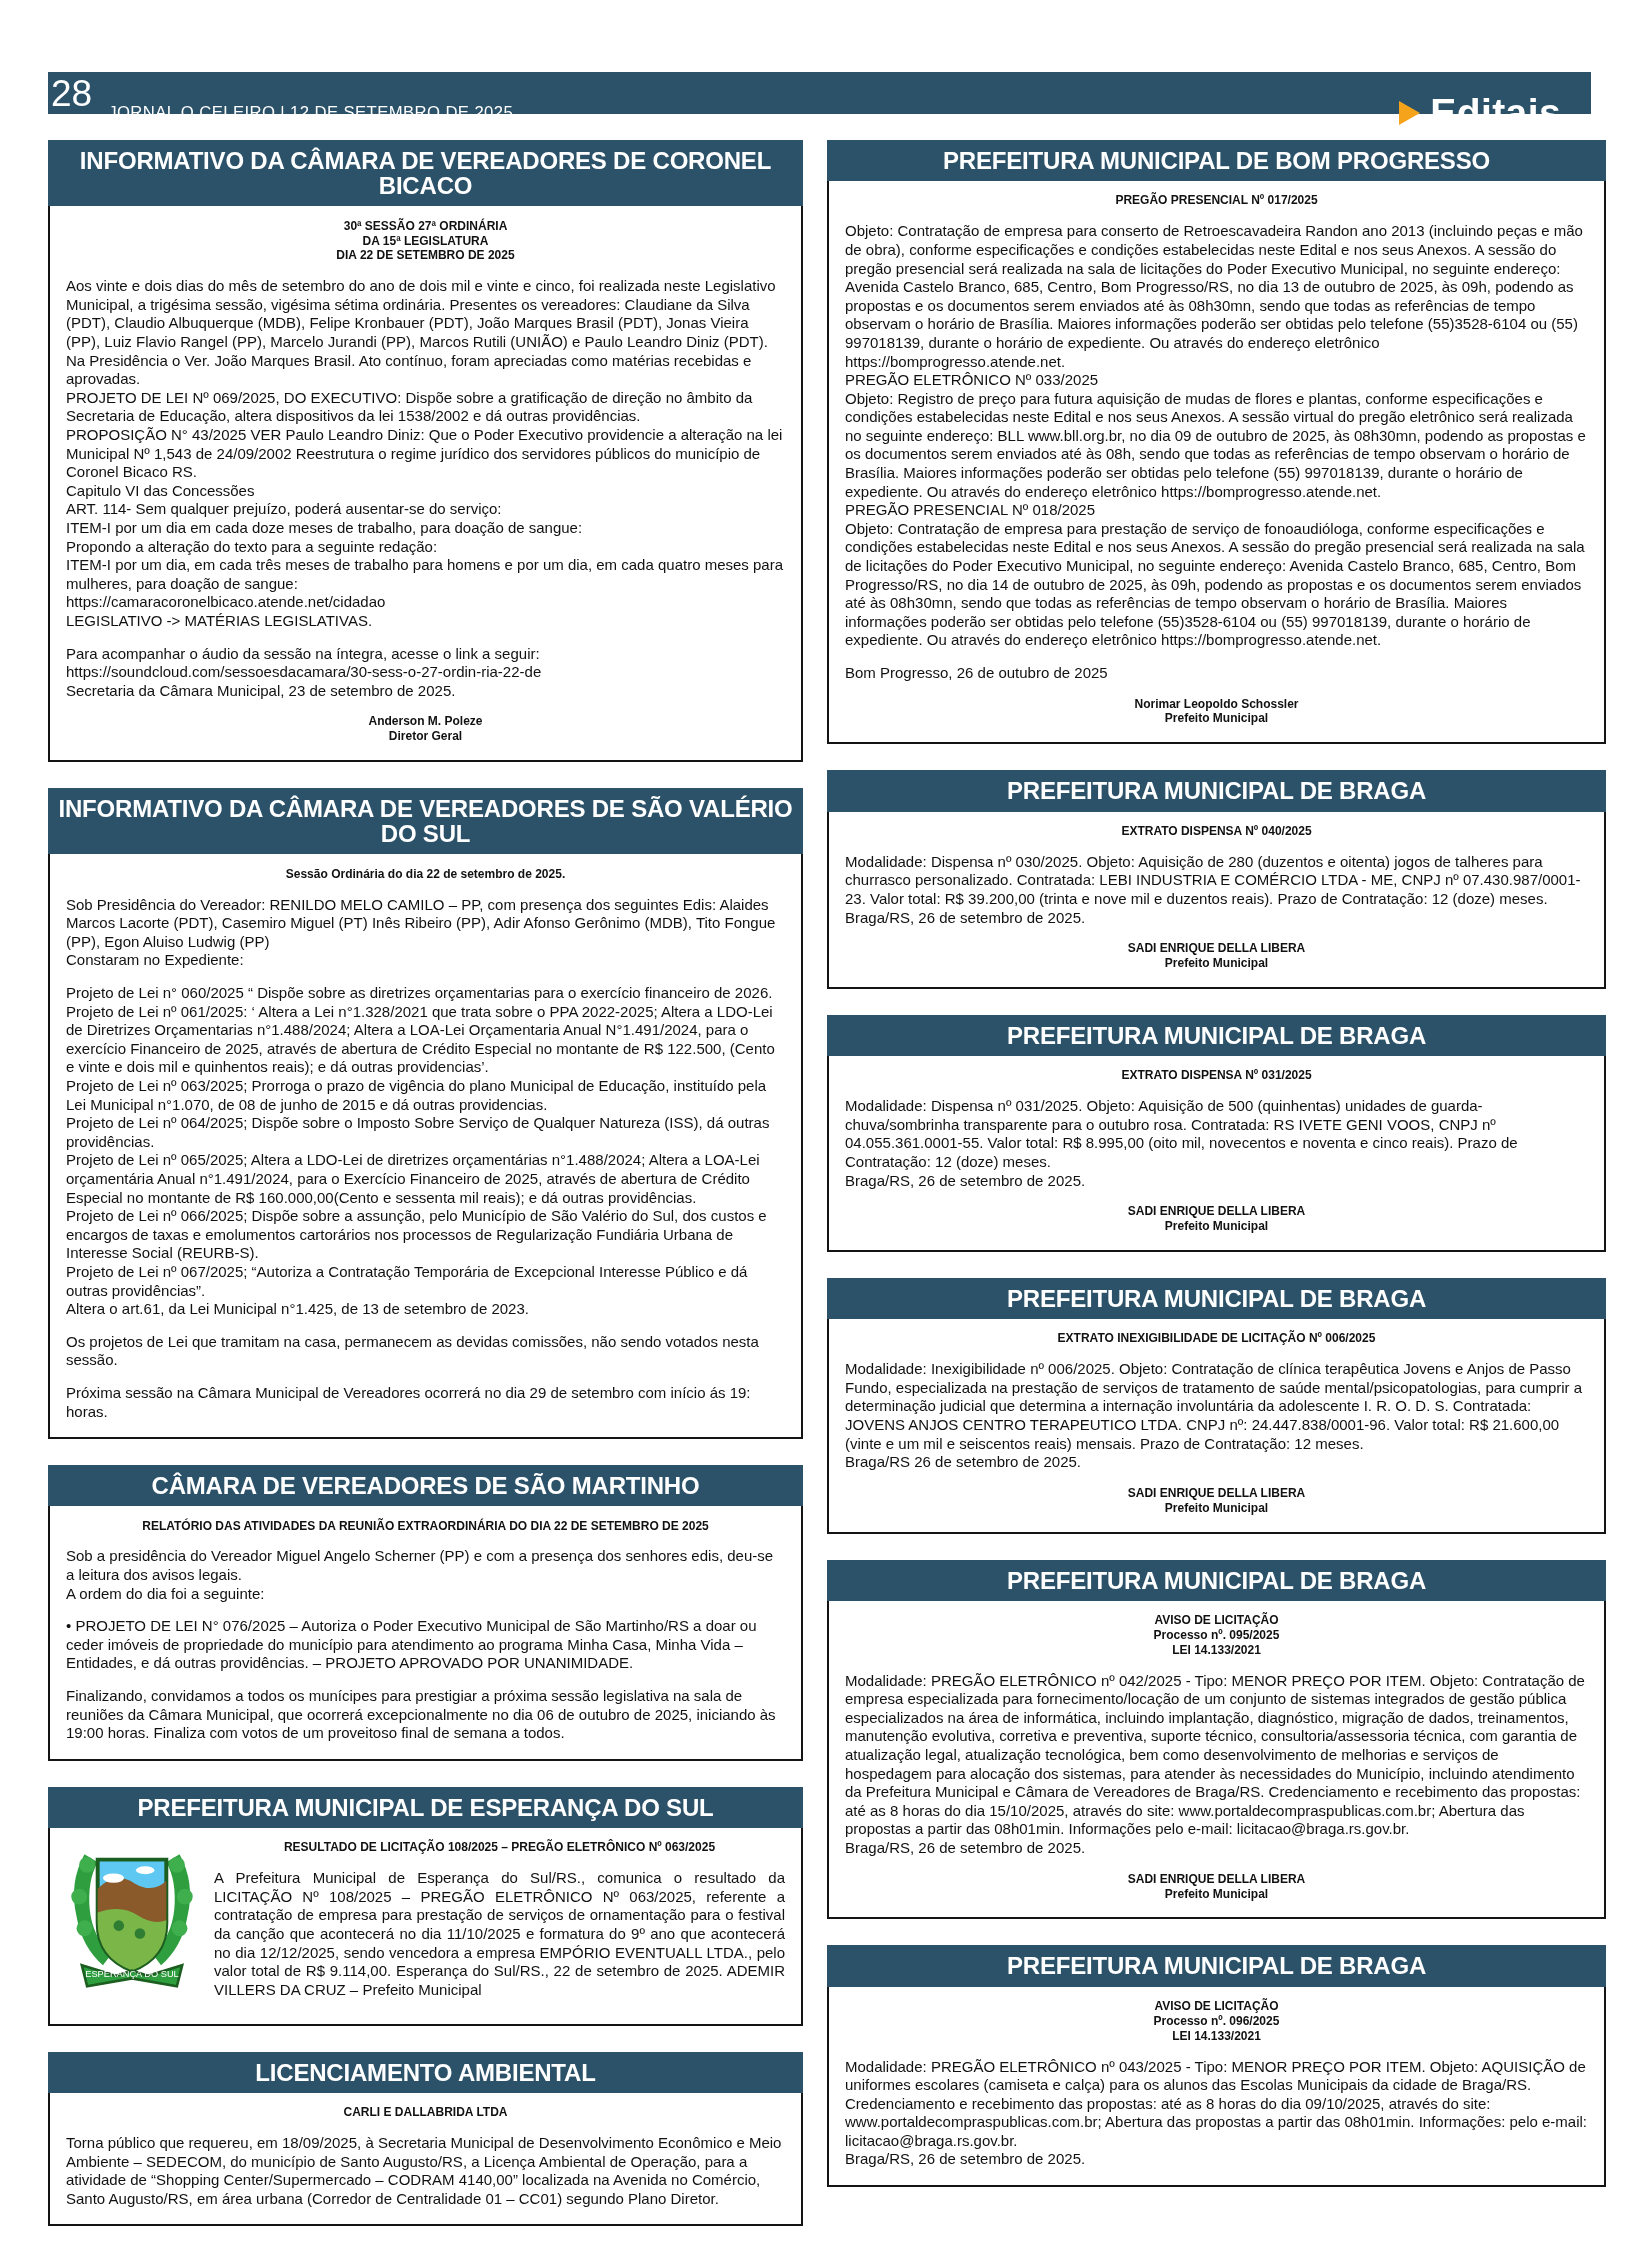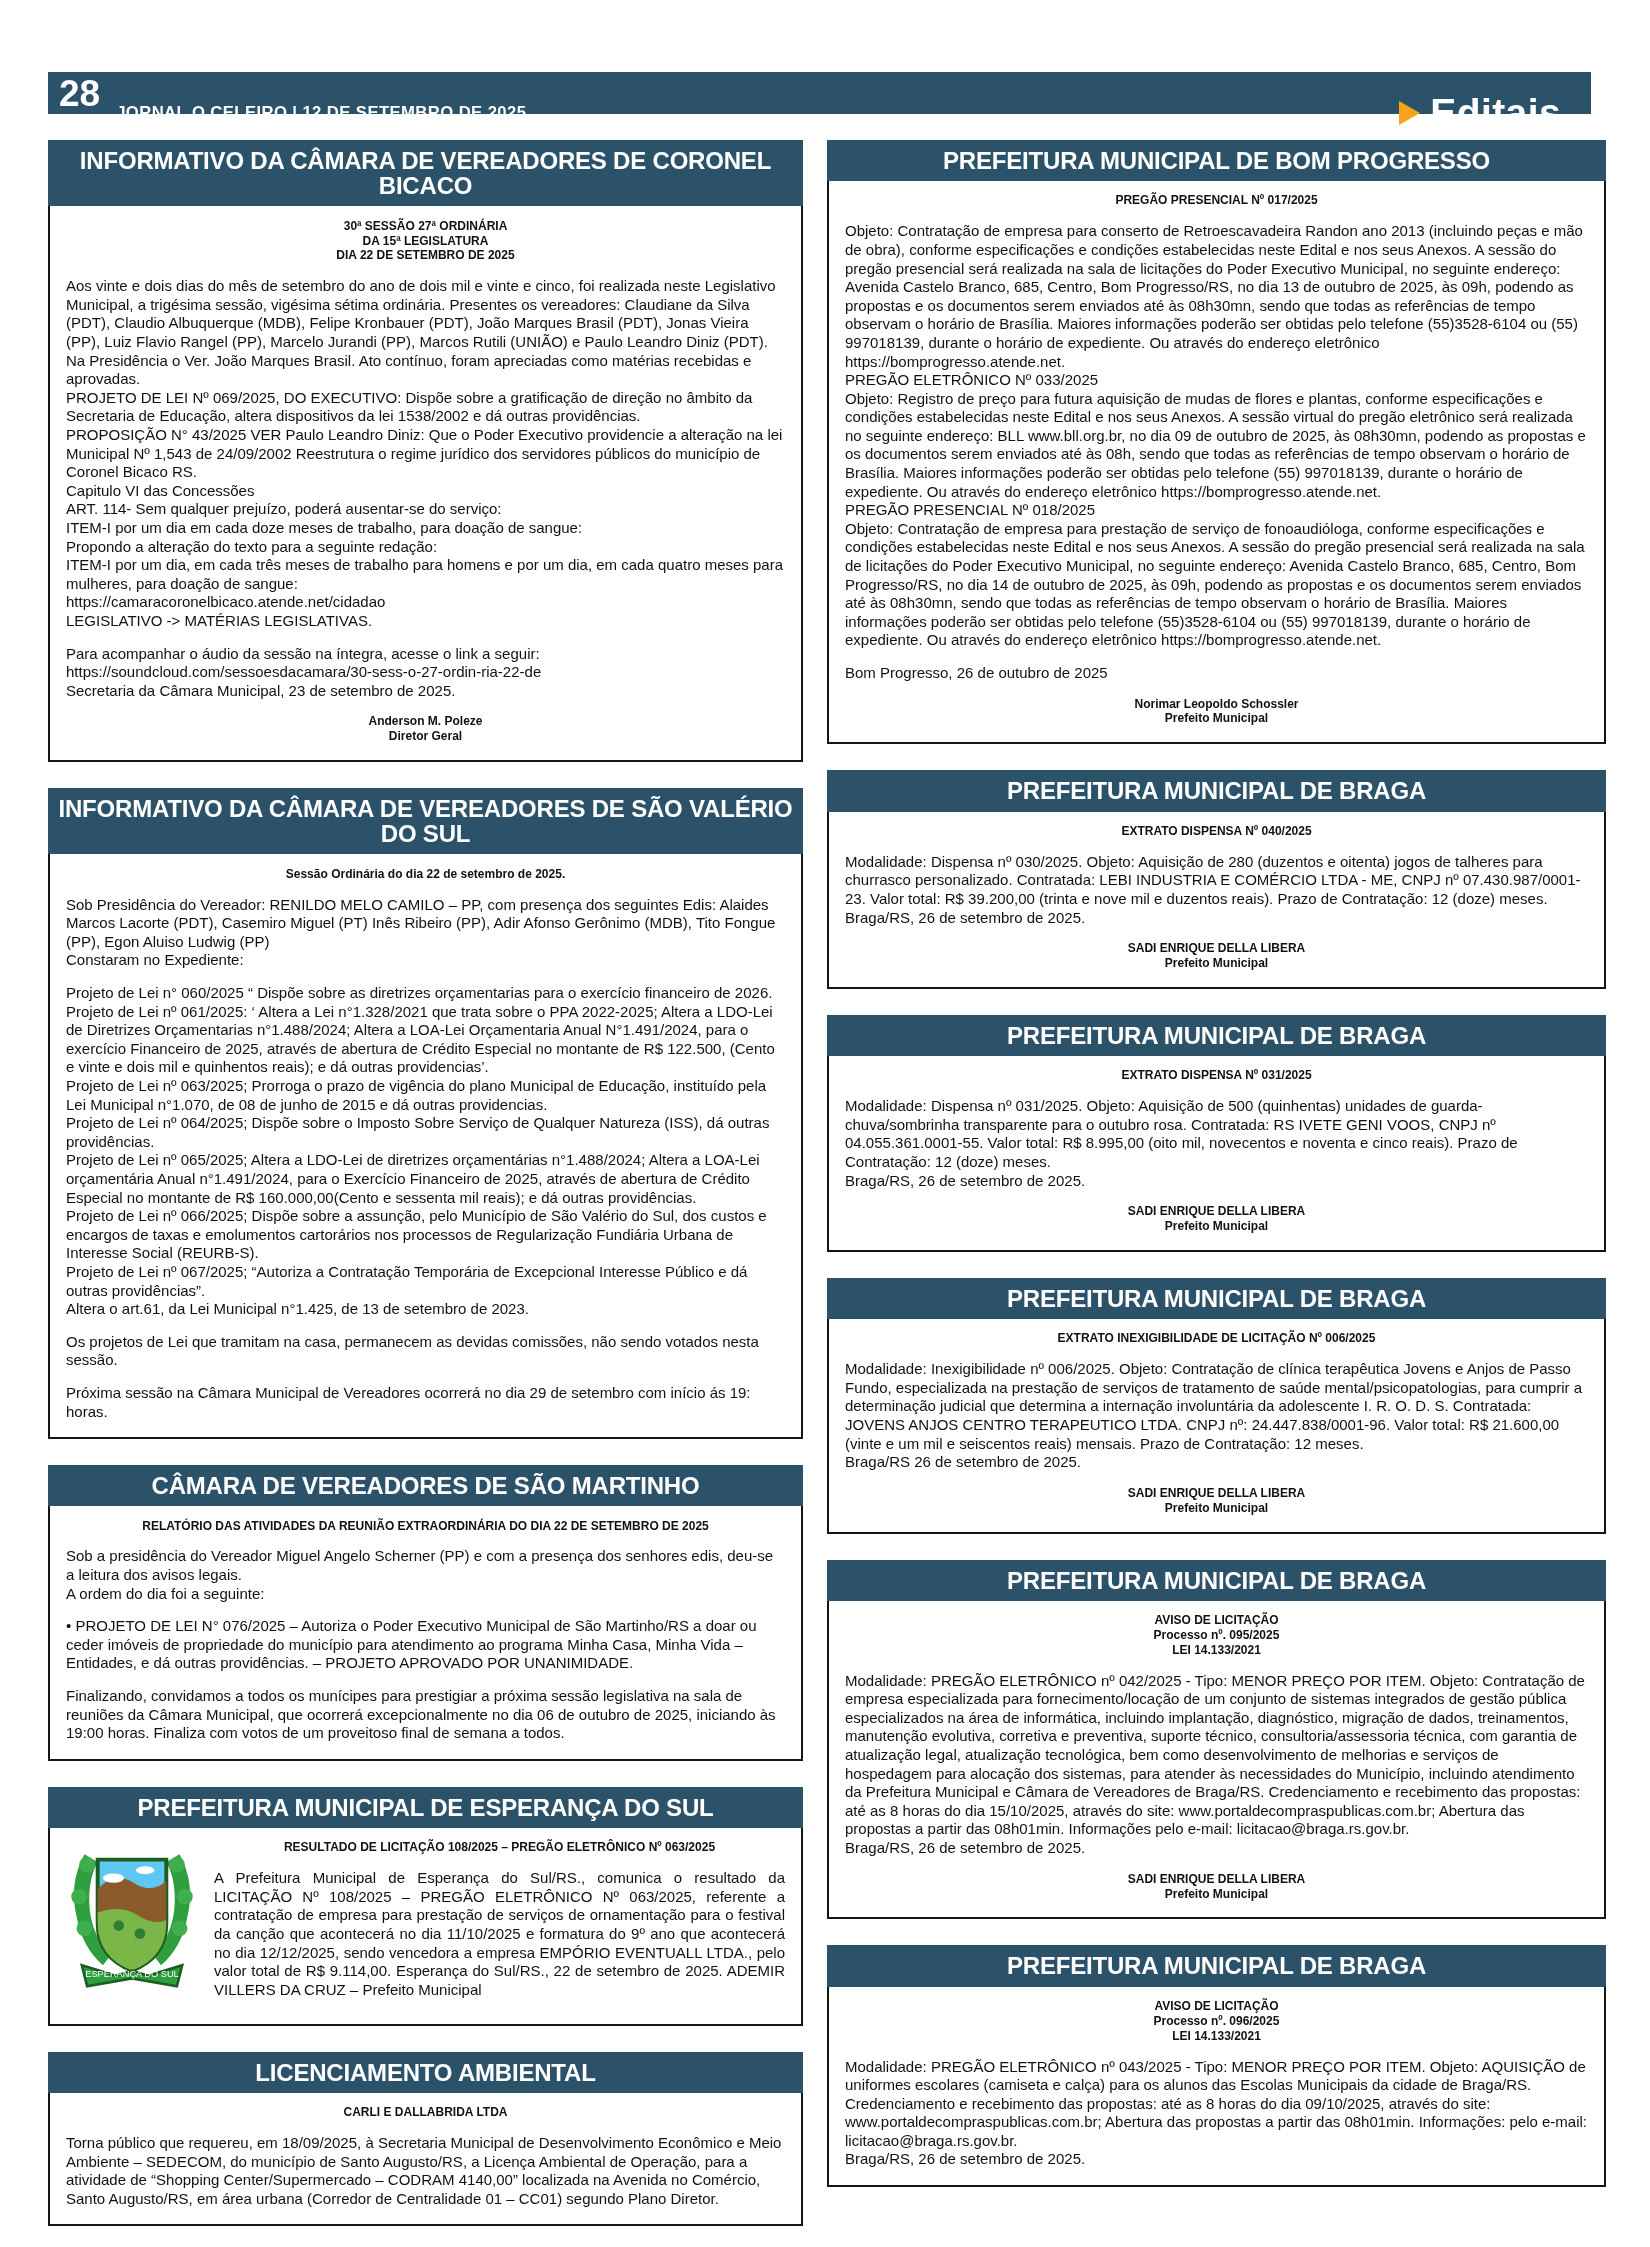--- a/index.html
+++ b/index.html
@@ -2,22 +2,22 @@
 <html style="font-size:14px"><head>
 <meta charset="utf-8">
 <style>
   html,body{margin:0;padding:0;background:#ffffff;}
   .page{position:relative;width:1650px;height:2247px;background:#ffffff;
         font-family:"Liberation Sans",sans-serif;color:#111;overflow:hidden;}
 
   
   .topbar{position:absolute;left:48px;top:72px;width:1543px;height:42px;
           background:#2B5269;color:#fff;display:flex;align-items:center;}
-  .page-num{font-size:37px;font-weight:bold;margin-left:11px;line-height:1;}
-  .masthead{font-size:16.7px;font-weight:bold;margin-left:16px;letter-spacing:0.4px;margin-top:40px;}
+  .page-num{font-size:37px;font-weight:normal;margin-left:3px;line-height:1;}
+  .masthead{font-size:16.7px;font-weight:normal;margin-left:16px;letter-spacing:0.4px;margin-top:40px;}
   .topbar-right{margin-left:auto;margin-right:30px;display:flex;align-items:center;gap:10.5px;margin-top:40px;}
   .tri{width:0;height:0;border-left:21px solid #F5A31B;border-top:12.3px solid transparent;
        border-bottom:12.3px solid transparent;}
   .editais{font-size:39px;font-weight:bold;letter-spacing:0.4px;}
 
   
   .cols{position:absolute;top:140px;left:48px;width:1558px;display:flex;gap:24px;align-items:flex-start;}
   .col{display:block;}
   .col-left{width:755px;}
   .col-right{width:779px;}

